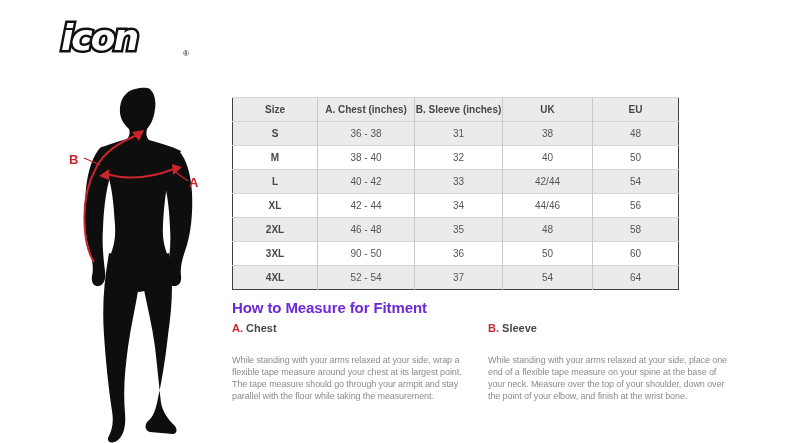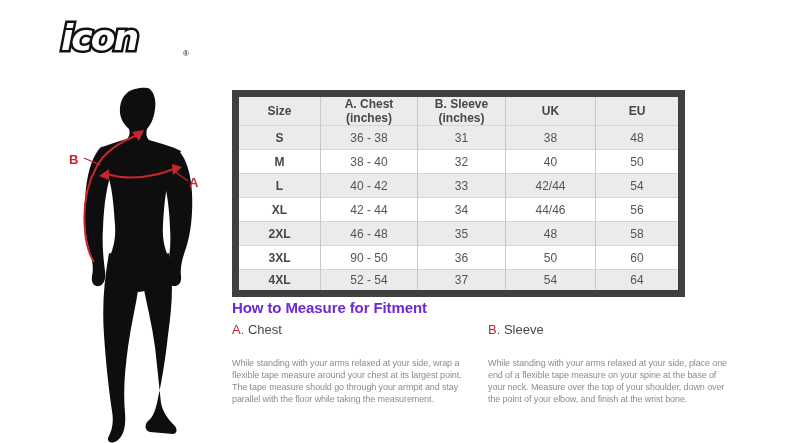--- a/index.html
+++ b/index.html
@@ -13,23 +13,23 @@
   
   .figure { position:absolute; left:55px; top:85px; }
   .fig-label { font-family:"Liberation Sans", sans-serif; font-weight:bold; font-size:13px; }
   
   .chart-title {
     position:absolute; left:232px; top:66px; font-size:14px; font-weight:bold;
     color:#303030; letter-spacing:-0.1px;
   }
   
   .size-table {
-    position:absolute; left:232px; top:90px; width:446px;
+    position:absolute; left:232px; top:97px; width:446px;
     border-collapse:collapse; table-layout:fixed;
-    border:7px solid #404040; font-size:12px; color:#555;
+    border:1px solid #404040; font-size:10px; color:#555;
   }
   .size-table th, .size-table td {
     border-left:1px solid #c9c9c9; border-top:1px solid #d6d6d6;
     height:24px; text-align:center; vertical-align:middle; padding:0;
   }
   .size-table th:first-child, .size-table td:first-child { border-left:none; }
   .size-table thead tr { background:#ebebeb; }
   .size-table tbody tr:nth-child(odd) { background:#ebebeb; }
   .size-table tbody tr:nth-child(even) { background:#ffffff; }
   .size-table th { font-weight:bold; color:#474747; }
@@ -38,21 +38,21 @@
   
   .measure-title {
     position:absolute; left:232px; top:299px; font-size:15px; font-weight:bold;
     color:#6d28d9; letter-spacing:-0.1px;text-align:center;
   }
   .measure-cols {
     position:absolute; left:232px; top:322px; width:502px;
     display:flex; gap:10px;
   }
   .measure-col { width:246px; }
-  .measure-head { font-size:13px; font-weight:normal; color:#474747; margin-bottom:3px; }
+  .measure-head { font-size:11px; font-weight:bold; color:#474747; margin-bottom:3px; }
   .measure-head .letter { color:#c8252c; }
   .measure-text { font-size:9px; line-height:12px; color:#8c8c8c; letter-spacing:-0.1px;margin-top:20px; }
 </style>
 </head>
 <body>
 
 <div class="page">
 
   <div class="logo">
     <svg width="148" height="48" viewBox="0 0 148 48">

